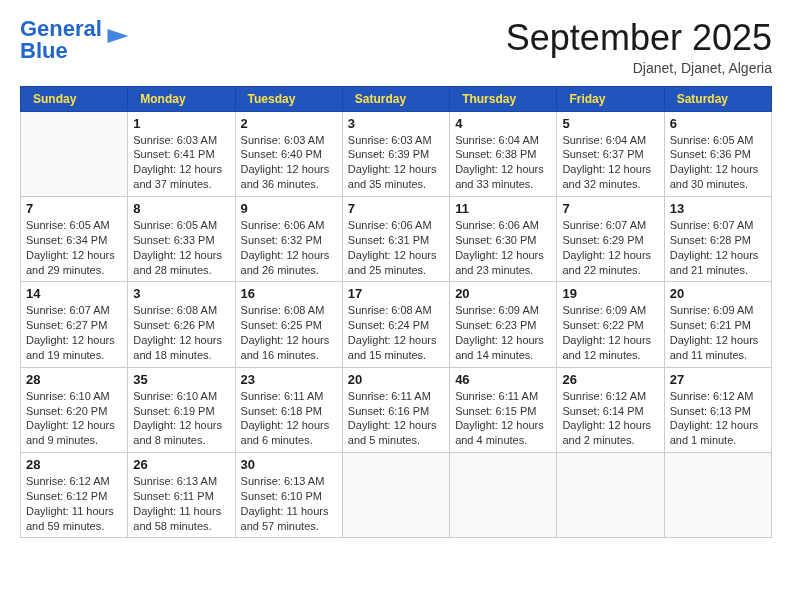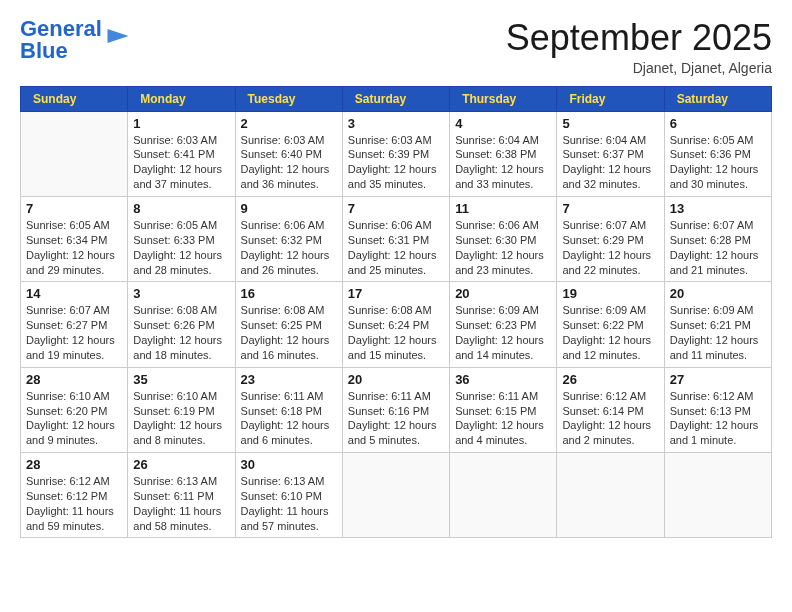--- a/index.html
+++ b/index.html
@@ -301,21 +301,21 @@
 and 6 minutes.</div>
           </td>
           <td>
             <span class="day-num">20</span>
             <div class="day-info" style="white-space: pre-line;">Sunrise: 6:11 AM
 Sunset: 6:16 PM
 Daylight: 12 hours
 and 5 minutes.</div>
           </td>
           <td>
-            <span class="day-num">36</span>
+            <span class="day-num">46</span>
             <div class="day-info" style="white-space: pre-line;">Sunrise: 6:11 AM
 Sunset: 6:15 PM
 Daylight: 12 hours
 and 4 minutes.</div>
           </td>
           <td>
             <span class="day-num">26</span>
             <div class="day-info" style="white-space: pre-line;">Sunrise: 6:12 AM
 Sunset: 6:14 PM
 Daylight: 12 hours

